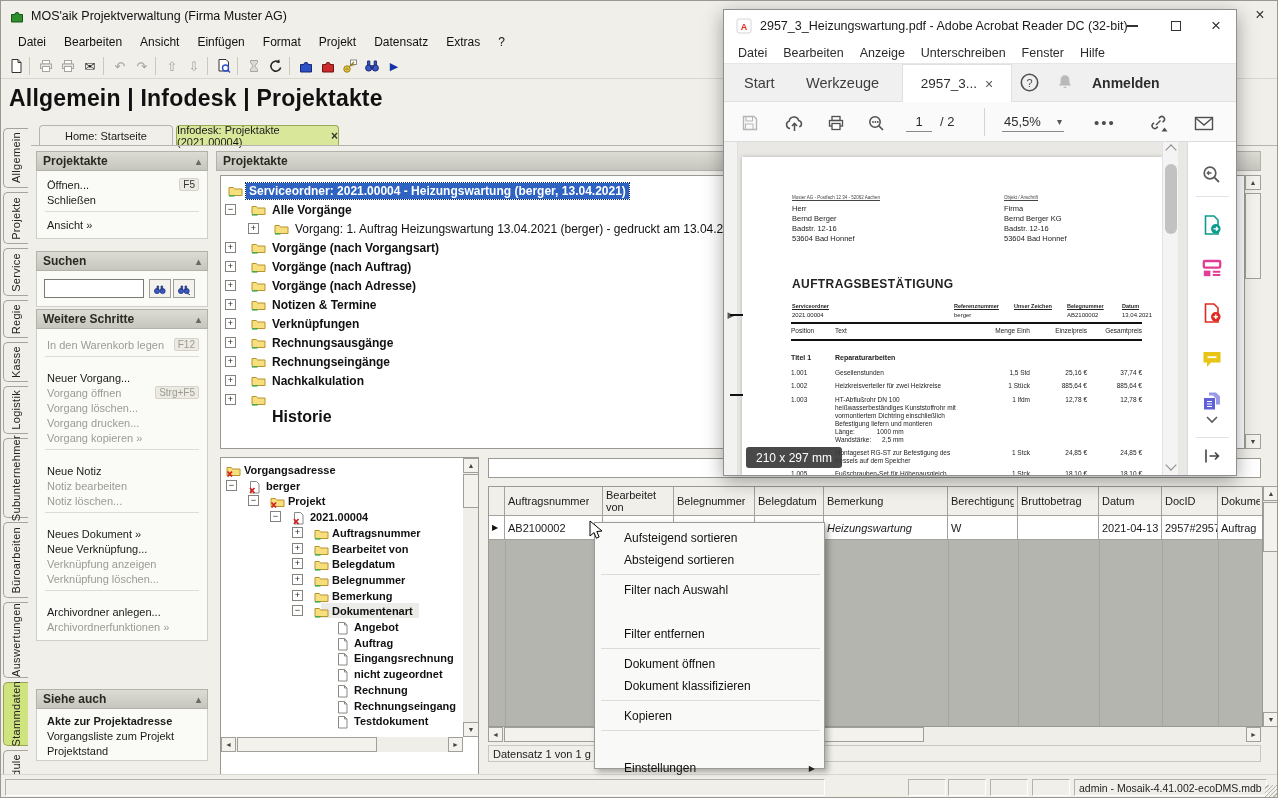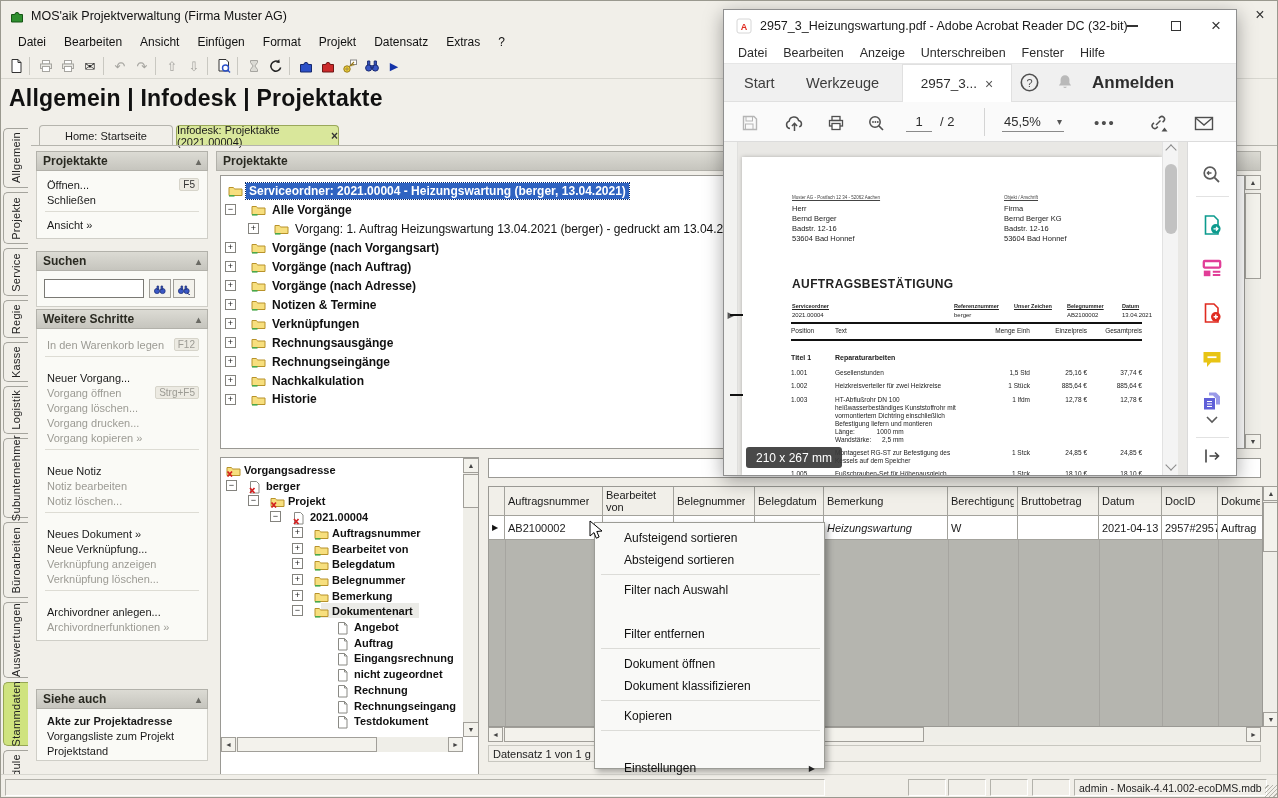--- a/index.html
+++ b/index.html
@@ -420,21 +420,21 @@
           <span style="position: absolute; left: 44px; top: 1px; padding: 1px 3px; font-size: 12px; font-weight: bold; color: rgb(17, 17, 17);">Nachkalkulation</span>
         </div>
         <div class="exp" style="left: 4px; top: 199px;">+</div>
         <div class="trow" style="top: 215px; left: 4px; right: 2px;">
           <span class="icon" style="position: absolute; left: 26px; top: 2px;">
             <svg width="15" height="13">
               <path d="M1 3.5h4.2L6.8 5H14v6.5H1z" fill="#f7df7e" stroke="#b8922a"></path>
               <rect x="1" y="11" width="5.5" height="1.6" fill="#49a849"></rect>
             </svg>
           </span>
-          <span style="position: absolute; left: 44px; top: 0; padding: 1px 3px; font-size: 12px; font-weight: bold; color: rgb(17, 17, 17);">Historie</span>
+          <span style="position: absolute; left: 44px; top: 16px; padding: 1px 3px; font-size: 16px; font-weight: bold; color: rgb(17, 17, 17);">Historie</span>
         </div>
         <div class="exp" style="left: 4px; top: 218px;">+</div>
       </div>
       <div style="position: absolute; left: 1244px; top: 174px; width: 16px; height: 274px; background: rgb(239, 238, 232);">
         <div class="sb" style="position: absolute; left: 0px; top: 0px; width: 16px; height: 15px;">▲</div>
         <div class="sb" style="position: absolute; left: 0px; bottom: 0px; width: 16px; height: 15px;">▼</div>
         <div style="position: absolute; left: 0px; top: 18px; width: 16px; height: 86px; background: rgb(243, 242, 236); border: 1px solid rgb(161, 159, 153);"></div>
       </div>
       <div style="position: absolute; left: 219px; top: 456px; width: 259px; height: 352px; background: rgb(255, 255, 255); border: 1px solid rgb(154, 153, 148); overflow: hidden;">
         <div class="trow2" style="top: 5px; left: 0px; right: 0px;">
@@ -748,21 +748,21 @@
           <span style="font-size: 14px; color: rgb(85, 85, 85);">×</span>
         </div>
         <div style="position: absolute; left: 295px; top: 8px; width: 22px; height: 22px;"><svg width="21" height="21">
             <circle cx="10.5" cy="10.5" r="8.2" fill="none" stroke="#4f4f4f" stroke-width="1.6"></circle>
             <text x="10.5" y="14.5" font-size="11" text-anchor="middle" fill="#4f4f4f" font-family="Liberation Sans">?</text>
           </svg></div>
         <div style="position: absolute; left: 332px; top: 9px; width: 20px; height: 20px;"><svg width="18" height="18">
             <path d="M9 2.2a4.4 4.4 0 0 1 4.4 4.4V10l1.7 2.5H2.9L4.6 10V6.6A4.4 4.4 0 0 1 9 2.2z" fill="#b9b9b9"></path>
             <path d="M7.2 13.8a1.9 1.9 0 0 0 3.6 0z" fill="#b9b9b9"></path>
           </svg></div>
-        <div style="position: absolute; left: 368px; top: 0px; height: 38px; display: flex; align-items: center; font-size: 17px; font-weight: bold; color: rgb(45, 45, 45);">Anmelden</div>
+        <div style="position: absolute; left: 368px; top: 0px; height: 38px; display: flex; align-items: center; font-size: 14px; font-weight: bold; color: rgb(45, 45, 45);">Anmelden</div>
       </div>
       <div style="position: absolute; left: 0px; top: 92px; width: 512px; height: 40px; background: rgb(250, 250, 250); border-bottom: 1px solid rgb(220, 220, 220);">
         <div style="position: absolute; left: 14px; top: 9px; width: 24px; height: 24px; display: flex; align-items: center; justify-content: center;">
           <svg width="18" height="18">
             <path d="M2.5 2.5h10.5l2.5 2.5v10.5H2.5z" fill="none" stroke="#b5b5b5" stroke-width="1.4"></path>
             <rect x="5" y="2.5" width="6.5" height="4.5" fill="none" stroke="#b5b5b5"></rect>
             <rect x="4.5" y="10" width="7.5" height="5.5" fill="none" stroke="#b5b5b5"></rect>
           </svg>
         </div>
         <div style="position: absolute; left: 58px; top: 9px; width: 24px; height: 24px; display: flex; align-items: center; justify-content: center;">
@@ -921,21 +921,21 @@
         <div style="position: absolute; left: 15px; top: 270px; width: 18px; height: 12px;"><svg width="18" height="12">
             <path d="M4 3l5 5 5-5" fill="none" stroke="#5a5a5a" stroke-width="1.6"></path>
           </svg></div>
         <div style="position: absolute; left: 8px; top: 295px; width: 33px; height: 1px; background: rgb(226, 226, 226);"></div>
         <div style="position: absolute; left: 14px; top: 305px; width: 20px; height: 18px;"><svg width="20" height="18">
             <path d="M4 2.5v13" stroke="#444" stroke-width="1.6"></path>
             <path d="M7.5 9h9M13 5.5L16.5 9 13 12.5" fill="none" stroke="#444" stroke-width="1.6"></path>
           </svg></div>
       </div>
       <div style="position: absolute; left: 22px; top: 437px; height: 21px; background: rgba(58, 58, 58, 0.92); border-radius: 3px; display: flex; align-items: center; padding: 0px 10px; z-index: 5;">
-        <div style="font-size: 12px; color: rgb(255, 255, 255); white-space: nowrap;">210 x 267 mm</div>
+        <div style="font-size: 12px; color: rgb(255, 255, 255); white-space: nowrap;">210 x 297 mm</div>
       </div>
     </div>
   <div id="context-menu" class="abs" style="left:593px;top:521px;width:231px;height:247px;background:#f9f9f7;border:1px solid #9c9c96;box-shadow:3px 3px 6px rgba(0,0,0,.3)">
       <div class="mitem" style="top: 4px;">
         <span>Aufsteigend sortieren</span>
       </div>
       <div class="mitem" style="top: 26px;">
         <span>Absteigend sortieren</span>
       </div>
       <div style="position: absolute; left: 6px; top: 51px; width: 219px; height: 1px; background: rgb(220, 220, 216);"></div>

